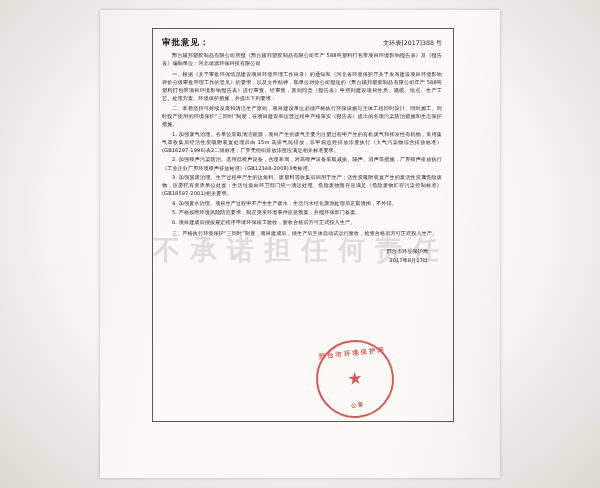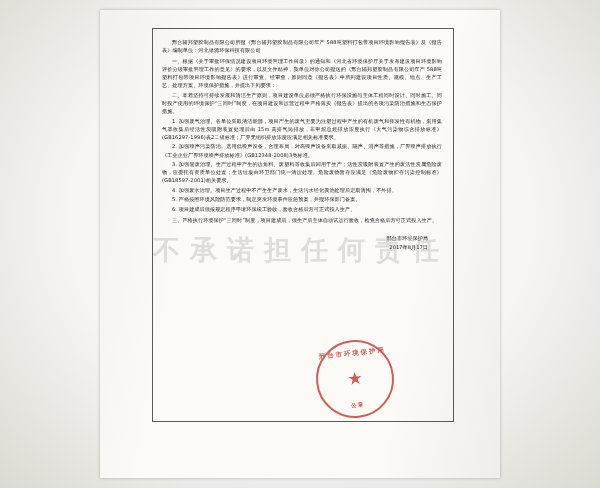--- a/index.html
+++ b/index.html
@@ -165,20 +165,24 @@
 </head>
 <body>
 
 <div class="page">
   <div class="scan-bg"></div>
 
   <div class="sheet">
     <div class="frame"></div>
 
     <div class="doc-body">
+      <div class="head-row">
+        <div class="title">审批意见：</div>
+        <div class="doc-no">文环表[2017]388 号</div>
+      </div>
 
       <p class="para indent">邢台辅邦塑胶制品有限公司所报《邢台辅邦塑胶制品有限公司年产 588吨塑料打包带项目环境影响报告表》及《报告表》编制单位：河北绿源环保科技有限公司</p>
       <p class="para indent">一、根据《关于审批环保情况建设项目环境管理工作目录》的通知和《河北省环境保护厅关于发布建设项目环境影响评价分级审批管理工作的意见》的要求，以及文件精神，我单位对你公司报送的《邢台辅邦塑胶制品有限公司年产 588吨塑料打包带项目环境影响报告表》进行审查。经审查，原则同意《报告表》中所列建设项目性质、规模、地点、生产工艺、处理方案、环境保护措施，并提出下列要求：</p>
       <p class="para indent">二、本着坚持可持续发展和清洁生产原则，项目建设单位必须严格执行环保设施与主体工程同时设计、同时施工、同时投产使用的环境保护“三同时”制度，在项目建设和运营过程中严格落实《报告表》提出的各项污染防治措施和生态保护措施。</p>
       <p class="para indent tight">1. 加强废气治理。各单位采取清洁能源，项目产生的废气主要为注塑过程中产生的有机废气和挥发性有机物，采用集气罩收集后经活性炭吸附装置处理后由 15m 高排气筒排放，非甲烷总烃排放浓度执行《大气污染物综合排放标准》(GB16297-1996)表2二级标准；厂界无组织排放浓度应满足相关标准要求。</p>
       <p class="para indent tight">2. 加强噪声污染防治。选用低噪声设备，合理布局，对高噪声设备采取减振、隔声、消声等措施，厂界噪声排放执行《工业企业厂界环境噪声排放标准》(GB12348-2008)3类标准。</p>
       <p class="para indent tight">3. 加强固废治理。生产过程中产生的边角料、废塑料等收集后回用于生产；活性炭吸附装置产生的废活性炭属危险废物，应委托有资质单位处置；生活垃圾由环卫部门统一清运处理。危险废物暂存应满足《危险废物贮存污染控制标准》(GB18597-2001)相关要求。</p>
       <p class="para indent tight">4. 加强废水治理。项目生产过程中不产生生产废水，生活污水经化粪池处理后定期清掏，不外排。</p>
       <p class="para indent tight">5. 严格按照环境风险防范要求，制定突发环境事件应急预案，并报环保部门备案。</p>
       <p class="para indent tight">6. 项目建成后须按规定程序申请环保竣工验收，验收合格后方可正式投入生产。</p>

